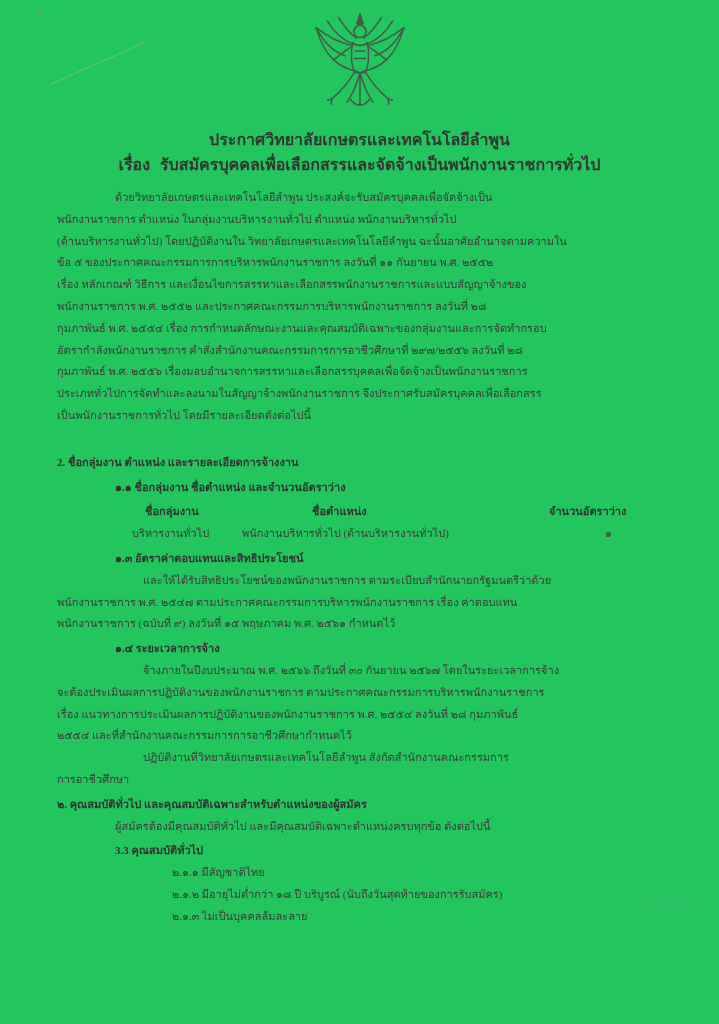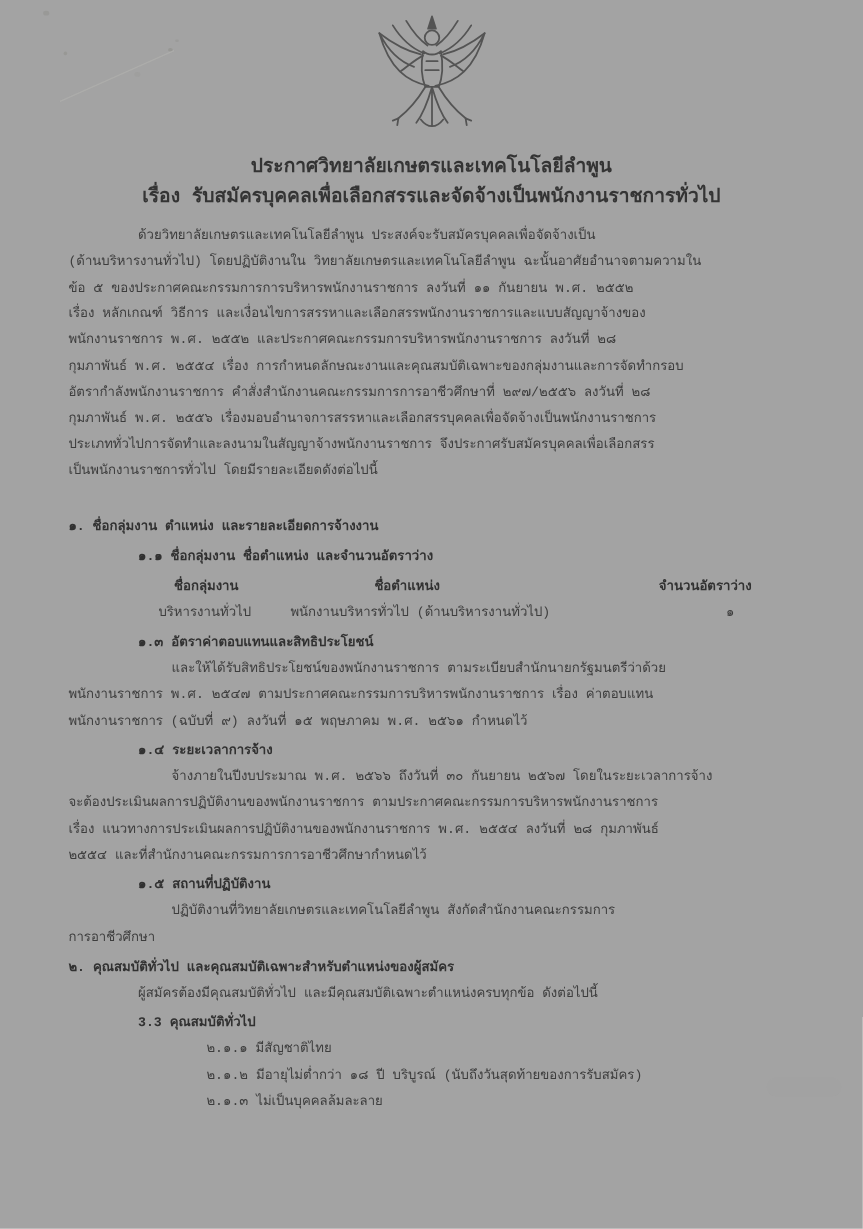--- a/index.html
+++ b/index.html
@@ -1,19 +1,19 @@
 <!DOCTYPE html>
 <html><head>
 <meta charset="utf-8">
 <style>
   html,body{margin:0;padding:0;background:#e9e9e7;}
   .page{
     position:relative;width:719px;height:1024px;margin:0 auto;
-    background:#a3a3a3;overflow:hidden;
-    font-family:Liberation Mono, monospace;color:#3d3d3d;
+    background:#22c55e;overflow:hidden;
+    font-family:Liberation Serif, serif;color:#3d3d3d;
   }
   
   .emblem{position:absolute;top:12px;left:50%;transform:translateX(-50%);opacity:.88;}
   
   .titles{position:absolute;top:127px;left:0;right:0;text-align:center;
           font-weight:700;color:#343434;font-size:16px;line-height:25px;}
   .titles .subject-label{margin-right:10px;}
   
   .content{position:absolute;left:57px;top:187px;width:615px;
            font-size:11px;line-height:21.8px;}
@@ -83,33 +83,34 @@
   <div class="titles">
     <div>ประกาศวิทยาลัยเกษตรและเทคโนโลยีลำพูน</div>
     <div>
       <span class="subject-label">เรื่อง</span><span>รับสมัครบุคคลเพื่อเลือกสรรและจัดจ้างเป็นพนักงานราชการทั่วไป</span>
     </div>
   </div>
 
   <div class="content">
 
     <div class="line ind1">ด้วยวิทยาลัยเกษตรและเทคโนโลยีลำพูน ประสงค์จะรับสมัครบุคคลเพื่อจัดจ้างเป็น</div>
+    <div class="line">พนักงานราชการ  ตำแหน่ง ในกลุ่มงานบริหารงานทั่วไป  ตำแหน่ง  พนักงานบริหารทั่วไป</div>
     <div class="line">(ด้านบริหารงานทั่วไป) โดยปฏิบัติงานใน วิทยาลัยเกษตรและเทคโนโลยีลำพูน ฉะนั้นอาศัยอำนาจตามความใน</div>
     <div class="line">ข้อ ๕ ของประกาศคณะกรรมการการบริหารพนักงานราชการ ลงวันที่  ๑๑ กันยายน  พ.ศ. ๒๕๕๒</div>
     <div class="line">เรื่อง หลักเกณฑ์ วิธีการ และเงื่อนไขการสรรหาและเลือกสรรพนักงานราชการและแบบสัญญาจ้างของ</div>
     <div class="line">พนักงานราชการ พ.ศ. ๒๕๕๒ และประกาศคณะกรรมการบริหารพนักงานราชการ ลงวันที่ ๒๘</div>
     <div class="line">กุมภาพันธ์ พ.ศ. ๒๕๕๔ เรื่อง การกำหนดลักษณะงานและคุณสมบัติเฉพาะของกลุ่มงานและการจัดทำกรอบ</div>
     <div class="line">อัตรากำลังพนักงานราชการ คำสั่งสำนักงานคณะกรรมการการอาชีวศึกษาที่ ๒๙๗/๒๕๕๖ ลงวันที่ ๒๘</div>
     <div class="line">กุมภาพันธ์ พ.ศ. ๒๕๕๖ เรื่องมอบอำนาจการสรรหาและเลือกสรรบุคคลเพื่อจัดจ้างเป็นพนักงานราชการ</div>
     <div class="line">ประเภททั่วไปการจัดทำและลงนามในสัญญาจ้างพนักงานราชการ จึงประกาศรับสมัครบุคคลเพื่อเลือกสรร</div>
     <div class="line">เป็นพนักงานราชการทั่วไป โดยมีรายละเอียดดังต่อไปนี้</div>
 
     <div class="gap"></div>
 
-    <div class="line b">๑. ชื่อกลุ่มงาน  ตำแหน่ง  และรายละเอียดการจ้างงาน</div>
+    <div class="line b">2. ชื่อกลุ่มงาน  ตำแหน่ง  และรายละเอียดการจ้างงาน</div>
     <div class="line b ind1 mt">๑.๑ ชื่อกลุ่มงาน  ชื่อตำแหน่ง  และจำนวนอัตราว่าง</div>
 
     <div class="trow b mt">
       <span class="th1">ชื่อกลุ่มงาน</span>
       <span class="th2">ชื่อตำแหน่ง</span>
       <span class="th3">จำนวนอัตราว่าง</span>
     </div>
     <div class="trow">
       <span class="td1">บริหารงานทั่วไป</span>
       <span class="td2">พนักงานบริหารทั่วไป (ด้านบริหารงานทั่วไป)</span>
@@ -121,21 +122,20 @@
     <div class="line ind2">และให้ได้รับสิทธิประโยชน์ของพนักงานราชการ  ตามระเบียบสำนักนายกรัฐมนตรีว่าด้วย</div>
     <div class="line">พนักงานราชการ พ.ศ. ๒๕๔๗  ตามประกาศคณะกรรมการบริหารพนักงานราชการ  เรื่อง ค่าตอบแทน</div>
     <div class="line">พนักงานราชการ (ฉบับที่ ๙)  ลงวันที่ ๑๕ พฤษภาคม พ.ศ. ๒๕๖๑  กำหนดไว้</div>
 
     <div class="line b ind1 mt">๑.๔ ระยะเวลาการจ้าง</div>
     <div class="line ind2">จ้างภายในปีงบประมาณ พ.ศ. ๒๕๖๖ ถึงวันที่ ๓๐ กันยายน ๒๕๖๗ โดยในระยะเวลาการจ้าง</div>
     <div class="line">จะต้องประเมินผลการปฏิบัติงานของพนักงานราชการ  ตามประกาศคณะกรรมการบริหารพนักงานราชการ</div>
     <div class="line">เรื่อง  แนวทางการประเมินผลการปฏิบัติงานของพนักงานราชการ พ.ศ. ๒๕๕๔ ลงวันที่ ๒๘ กุมภาพันธ์</div>
     <div class="line">๒๕๕๔ และที่สำนักงานคณะกรรมการการอาชีวศึกษากำหนดไว้</div>
 
-    <div class="line b ind1 mt">๑.๕ สถานที่ปฏิบัติงาน</div>
     <div class="line ind2">ปฏิบัติงานที่วิทยาลัยเกษตรและเทคโนโลยีลำพูน สังกัดสำนักงานคณะกรรมการ</div>
     <div class="line">การอาชีวศึกษา</div>
 
     <div class="line b mt">๒. คุณสมบัติทั่วไป  และคุณสมบัติเฉพาะสำหรับตำแหน่งของผู้สมัคร</div>
     <div class="line ind1">ผู้สมัครต้องมีคุณสมบัติทั่วไป  และมีคุณสมบัติเฉพาะตำแหน่งครบทุกข้อ  ดังต่อไปนี้</div>
     <div class="line b ind1 mt">3.3 คุณสมบัติทั่วไป</div>
     <div class="line ind3">๒.๑.๑ มีสัญชาติไทย</div>
     <div class="line ind3">๒.๑.๒ มีอายุไม่ต่ำกว่า  ๑๘  ปี  บริบูรณ์  (นับถึงวันสุดท้ายของการรับสมัคร)</div>
     <div class="line ind3">๒.๑.๓ ไม่เป็นบุคคลล้มละลาย</div>
 

